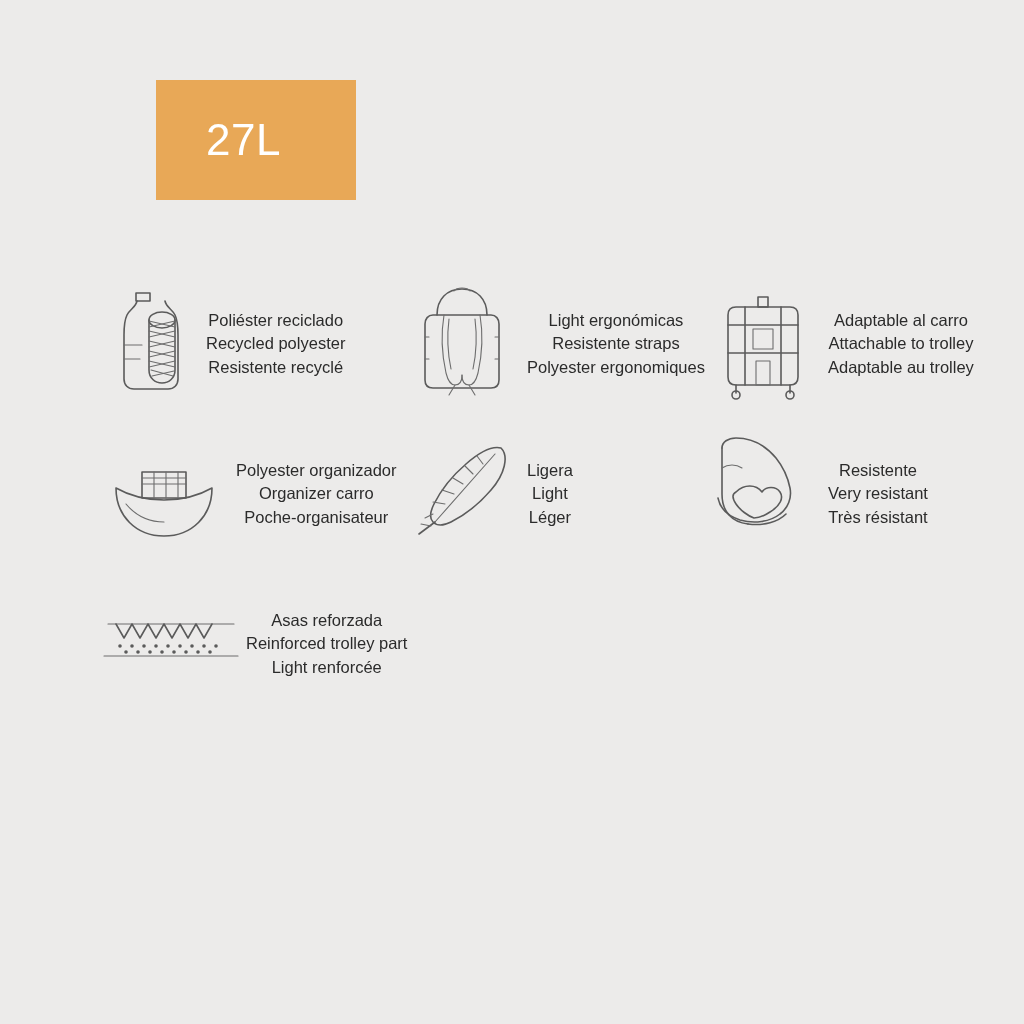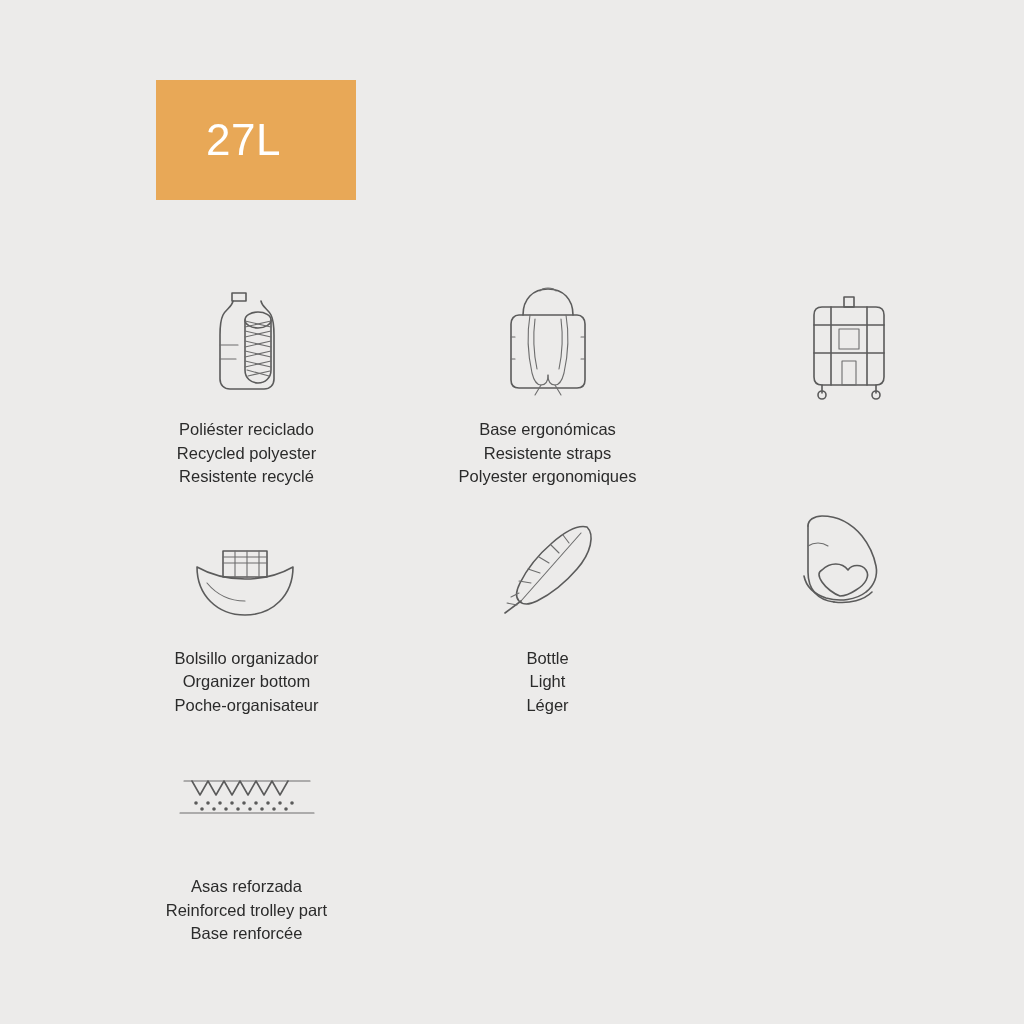--- a/index.html
+++ b/index.html
@@ -51,21 +51,21 @@
     left: 60px;
     top: 270px;
     width: 904px;
     display: flex;
     flex-wrap: wrap;
   }
   .cell {
     width: 301px;
     box-sizing: border-box;
     display: flex;
-    flex-direction: column;
+    flex-direction: row;
     align-items: center;
     margin-bottom: 10px;
   }
   .icon-box {
     height: 140px;
     display: flex;
     align-items: center;
     justify-content: center;
   }
   .caption {
@@ -135,86 +135,96 @@
           <path class="ln-thin" d="M57 16 c3 -4 13 -4 16 0"></path>
           <path class="ln-thin" d="M47 40 c-3 18 -2 40 2 58 c2 8 5 12 9 12 c5 0 7 -4 7 -10"></path>
           <path class="ln-thin" d="M83 40 c3 18 2 40 -2 58 c-2 8 -5 12 -9 12 c-5 0 -7 -4 -7 -10"></path>
           <path class="ln-thin" d="M52 44 c-2 16 -1 36 2 50"></path>
           <path class="ln-thin" d="M78 44 c2 16 1 36 -2 50"></path>
           <path class="ln-thin" d="M28 62 h4 M98 62 h4 M28 84 h4 M98 84 h4"></path>
           <path class="ln-thin" d="M58 110 l-6 10 M72 110 l6 10"></path>
         </svg>
       </div>
       <div class="caption">
-        <div>Base ergonómicas</div>
+        <div>Light ergonómicas</div>
         <div>Resistente straps</div>
         <div>Polyester ergonomiques</div>
       </div>
     </div>
 
     <div class="cell">
       <div class="icon-box">
         <svg width="130" height="130" viewBox="0 0 130 130">
           <path class="ln" d="M60 22 h10 v10 h-10 z"></path>
           <path class="ln" d="M38 32 h54 c5 0 8 3 8 8 v62 c0 5 -3 8 -8 8 H38 c-5 0 -8 -3 -8 -8 V40 c0 -5 3 -8 8 -8 z"></path>
           <path class="ln" d="M30 50 h70 M30 78 h70"></path>
           <path class="ln" d="M47 32 v78 M83 32 v78"></path>
           <path class="ln-thin" d="M55 54 h20 v20 h-20 z"></path>
           <path class="ln-thin" d="M58 86 h14 v24 h-14 z"></path>
           <path class="ln" d="M38 110 v8 M92 110 v8"></path>
           <circle class="ln" cx="38" cy="120" r="4"></circle>
           <circle class="ln" cx="92" cy="120" r="4"></circle>
         </svg>
       </div>
+      <div class="caption">
+        <div>Adaptable al carro</div>
+        <div>Attachable to trolley</div>
+        <div>Adaptable au trolley</div>
+      </div>
     </div>
 
     <div class="cell row-2">
       <div class="icon-box">
         <svg width="140" height="120" viewBox="0 0 140 120">
           <path class="ln" d="M46 42 h44 v26 h-44 z"></path>
           <path class="ln-thin" d="M46 48 h44 M46 54 h44"></path>
           <path class="ln-thin" d="M58 42 v26 M70 42 v26 M82 42 v26"></path>
           <path class="ln" d="M20 58 c0 28 20 48 48 48 c28 0 48 -20 48 -48 c-14 8 -30 12 -48 12 c-18 0 -34 -4 -48 -12 z"></path>
           <path class="ln-thin" d="M30 74 c10 12 24 18 38 18"></path>
         </svg>
       </div>
       <div class="caption">
-        <div>Bolsillo organizador</div>
-        <div>Organizer bottom</div>
+        <div>Polyester organizador</div>
+        <div>Organizer carro</div>
         <div>Poche-organisateur</div>
       </div>
     </div>
 
 
     <div class="cell row-2">
       <div class="icon-box">
         <svg width="130" height="120" viewBox="0 0 130 120">
           <path class="ln" d="M104 18 c8 8 4 26 -10 42 c-12 14 -28 26 -40 32 c-8 4 -14 4 -18 0 c-4 -4 -3 -10 1 -18 c6 -12 18 -28 32 -40 c16 -14 27 -18 35 -16 z"></path>
           <path class="ln-thin" d="M98 24 L38 92"></path>
           <path class="ln-thin" d="M86 34 l-6 -8 M76 44 l-8 -8 M66 54 l-10 -6 M57 64 l-12 -4 M48 74 l-12 -2"></path>
           <path class="ln" d="M38 92 L22 104"></path>
           <path class="ln-thin" d="M36 84 l-8 4 M34 96 l-10 -2"></path>
         </svg>
       </div>
       <div class="caption">
-        <div>Bottle</div>
+        <div>Ligera</div>
         <div>Light</div>
         <div>Léger</div>
       </div>
     </div>
 
     <div class="cell row-2">
       <div class="icon-box">
         <svg width="130" height="125" viewBox="0 0 130 125">
           <path class="ln" d="M24 20 c0 -6 6 -10 14 -10 c16 0 30 8 40 20 c8 10 12 20 14 30 c2 10 -2 20 -10 26 c-10 8 -26 10 -40 6 c-12 -4 -20 -12 -22 -22"></path>
           <path class="ln" d="M24 20 v46 c0 18 10 28 26 30"></path>
           <path class="ln" d="M50 96 c16 2 30 -2 38 -10"></path>
           <path class="ln" d="M38 64 c8 -8 20 -8 26 0 c4 -6 14 -6 18 0 c4 6 0 14 -10 20 c-6 4 -12 6 -16 6 c-6 -2 -14 -8 -18 -14 c-4 -6 -4 -10 0 -12 z"></path>
           <path class="ln-thin" d="M24 40 c6 -4 14 -4 20 0"></path>
         </svg>
+      </div>
+      <div class="caption">
+        <div>Resistente</div>
+        <div>Very resistant</div>
+        <div>Très résistant</div>
       </div>
     </div>
 
     <div class="cell row-2">
       <div class="icon-box">
         <svg width="150" height="80" viewBox="0 0 150 80">
           <path class="ln-thin" d="M12 24 h126"></path>
           <path class="ln" d="M20 24 l8 14 l8 -14 l8 14 l8 -14 l8 14 l8 -14 l8 14 l8 -14 l8 14 l8 -14 l8 14 l8 -14"></path>
           <path class="ln-thin" d="M8 56 h134"></path>
           <g class="dot">
@@ -234,18 +244,18 @@
             <circle cx="78" cy="52" r="1.8"></circle>
               <circle cx="90" cy="52" r="1.8"></circle>
             <circle cx="102" cy="52" r="1.8"></circle>
               <circle cx="114" cy="52" r="1.8"></circle>
           </g>
         </svg>
       </div>
       <div class="caption">
         <div>Asas reforzada</div>
         <div>Reinforced trolley part</div>
-        <div>Base renforcée</div>
+        <div>Light renforcée</div>
       </div>
     </div>
 
   </div>
 </div>
 
 </body></html>

